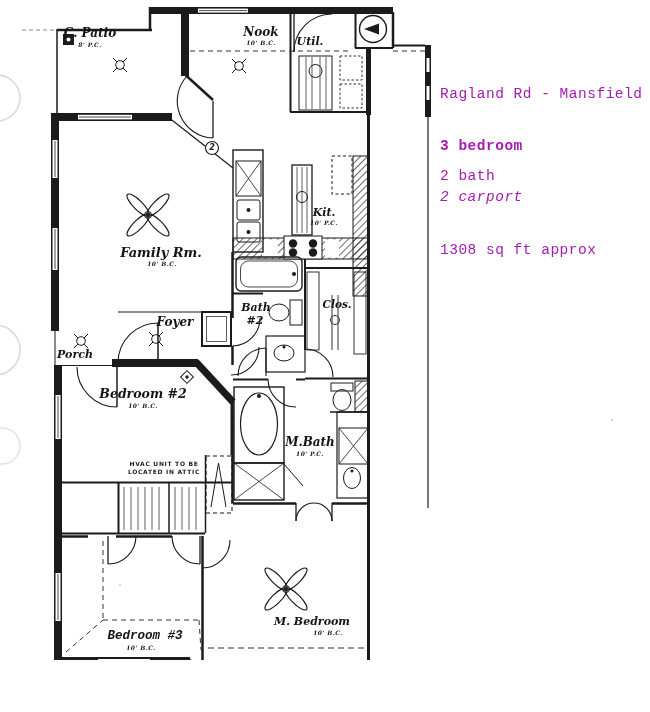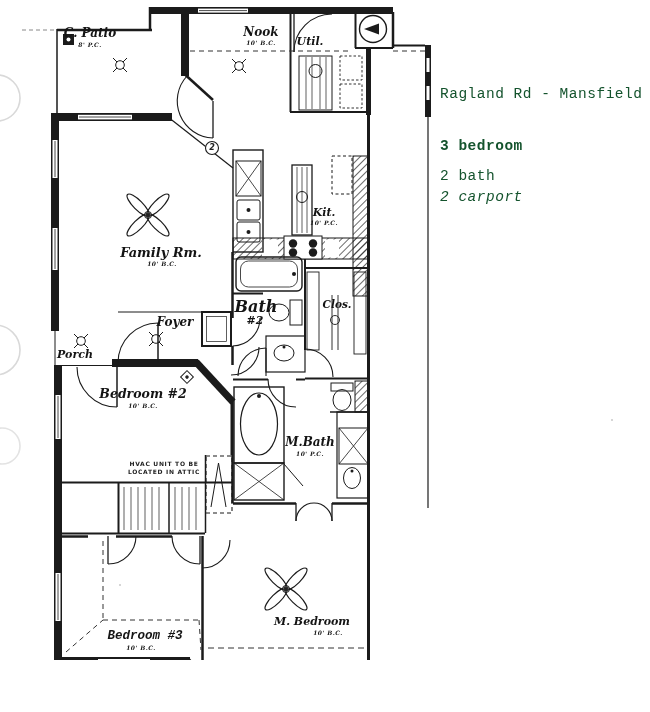--- a/index.html
+++ b/index.html
@@ -6,21 +6,21 @@
   .page{position:relative;width:650px;height:660px;background:#ffffff;overflow:hidden;
         font-family:"DejaVu Serif", serif;}
   svg{position:absolute;left:0;top:0;}
   .lbl{position:absolute;transform:translate(-50%,-50%);white-space:nowrap;
        font-style:italic;font-weight:600;color:#141414;line-height:1;}
   .note{position:absolute;transform:translate(-50%,-50%);white-space:nowrap;
         font-weight:700;font-style:italic;color:#1a1a1a;font-size:6px;letter-spacing:.4px;line-height:1;}
   .tiny{position:absolute;transform:translate(-50%,-50%);white-space:nowrap;
         font-family:"DejaVu Sans",sans-serif;font-weight:700;color:#222;line-height:1.15;text-align:center;}
   .typed{position:absolute;font-family:"Liberation Mono","DejaVu Sans Mono",monospace;
-         font-size:14.5px;color:#14532d;white-space:nowrap;letter-spacing:.5px;}
+         font-size:14.5px;color:#a21caf;white-space:nowrap;letter-spacing:.5px;}
 </style>
 </head>
 <body>
 
 <div class="page">
 
 <svg width="650" height="712" viewBox="0 0 650 712">
   <defs>
     <pattern id="h45" width="5" height="5" patternUnits="userSpaceOnUse" patternTransform="rotate(45)">
       <line x1="0" y1="0" x2="0" y2="5" stroke="#2a2a2a" stroke-width="1.4"></line>
@@ -334,21 +334,21 @@
 
   <div class="lbl" style="left:324px;top:212px;font-size:11px;">Kit.</div>
   <div class="note" style="left:324px;top:223px;">10' P.C.</div>
 
   <div class="lbl" style="left:161px;top:252px;font-size:13px;">Family Rm.</div>
   <div class="note" style="left:162px;top:264px;">10' B.C.</div>
 
   <div class="lbl" style="left:175px;top:322px;font-size:12px;font-style:italic;">Foyer</div>
   <div class="lbl" style="left:75px;top:354px;font-size:11px;">Porch</div>
 
-  <div class="lbl" style="left:256px;top:307px;font-size:16px;">Bath</div>
+  <div class="lbl" style="left:256px;top:307px;font-size:11px;">Bath</div>
   <div class="lbl" style="left:255px;top:320px;font-size:11px;">#2</div>
 
   <div class="lbl" style="left:337px;top:304px;font-size:10.5px;">Clos.</div>
 
   <div class="lbl" style="left:143px;top:394px;font-size:12.5px;">Bedroom #2</div>
   <div class="note" style="left:143px;top:406px;">10' B.C.</div>
 
   <div class="lbl" style="left:310px;top:442px;font-size:12px;">M.Bath</div>
   <div class="note" style="left:310px;top:454px;">10' P.C.</div>
 
@@ -360,14 +360,15 @@
 
   <div class="tiny" style="left:164px;top:464px;font-size:6px;letter-spacing:.7px;">HVAC UNIT TO BE</div>
   <div class="tiny" style="left:164px;top:472px;font-size:6px;letter-spacing:.7px;">LOCATED IN ATTIC</div>
   <div class="tiny" style="left:181px;top:676px;font-size:7px;">HB</div>
   <div class="tiny" style="left:212px;top:148px;font-size:8px;font-style:italic;">2</div>
 
   <div class="typed" style="left:440px;top:86px;">Ragland Rd - Mansfield</div>
   <div class="typed" style="left:440px;top:138px;font-weight:bold;">3 bedroom</div>
   <div class="typed" style="left:440px;top:168px;">2 bath</div>
   <div class="typed" style="left:440px;top:189px;font-style:italic;">2 carport</div>
+  <div class="typed" style="left:440px;top:242px;">1308 sq ft approx</div>
 
 </div>
 
 </body></html>

